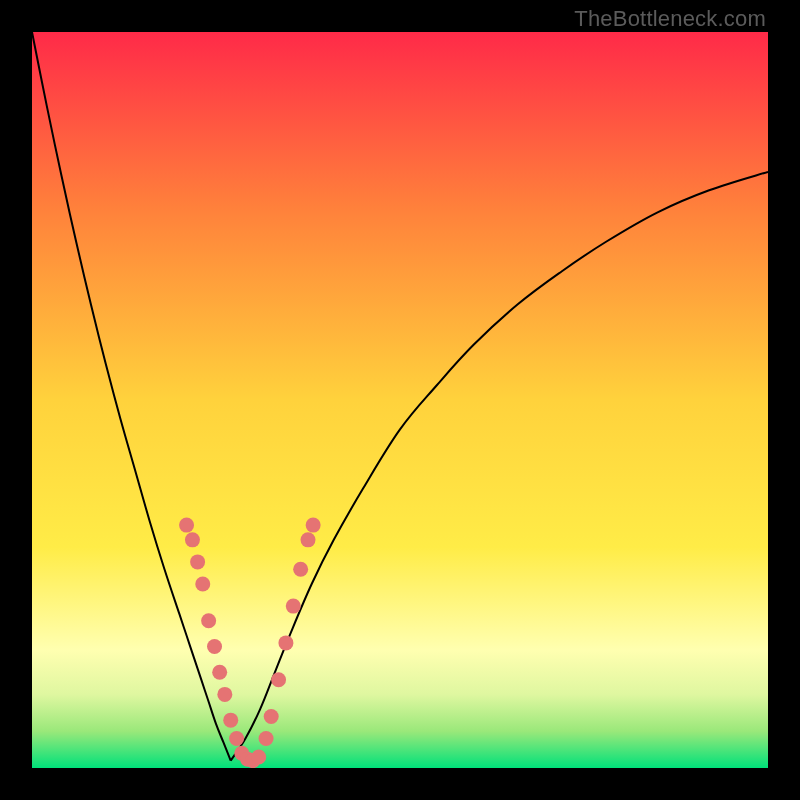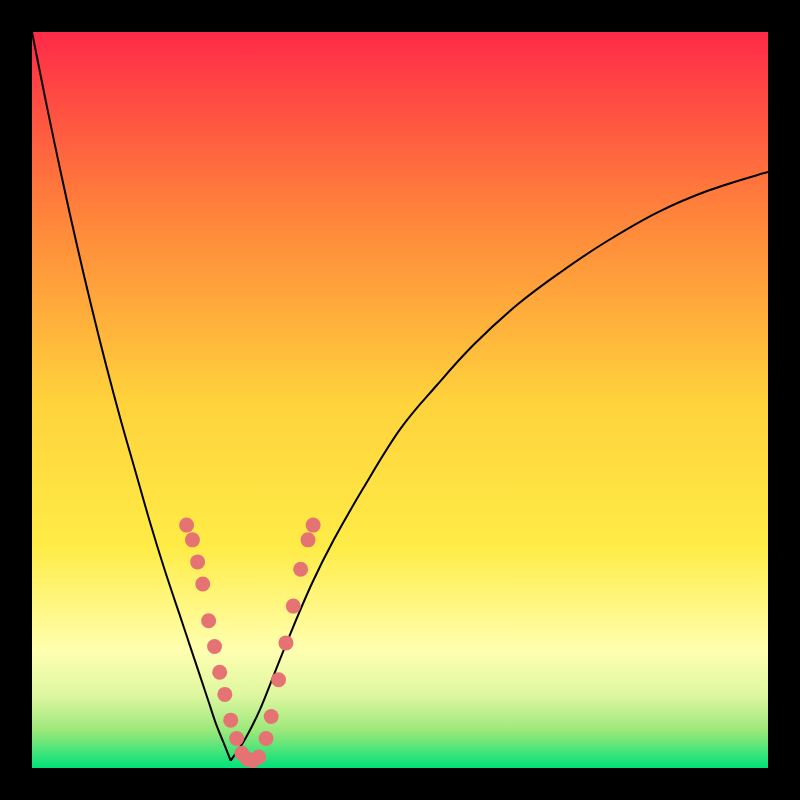--- a/index.html
+++ b/index.html
@@ -85,13 +85,14 @@
           <circle cx="239.20000000000002" cy="684.48" r="7.5" fill="#e57373"></circle>
           <circle cx="246.56" cy="647.6800000000001" r="7.5" fill="#e57373"></circle>
           <circle cx="253.92" cy="610.88" r="7.5" fill="#e57373"></circle>
           <circle cx="261.28" cy="574.08" r="7.5" fill="#e57373"></circle>
           <circle cx="268.64" cy="537.28" r="7.5" fill="#e57373"></circle>
           <circle cx="276" cy="507.84000000000003" r="7.5" fill="#e57373"></circle>
           <circle cx="281.152" cy="493.12" r="7.5" fill="#e57373"></circle>
         </g>
     </svg>
   </div>
+  <div class="watermark">TheBottleneck.com</div>
 </div>
 
 </body></html>

